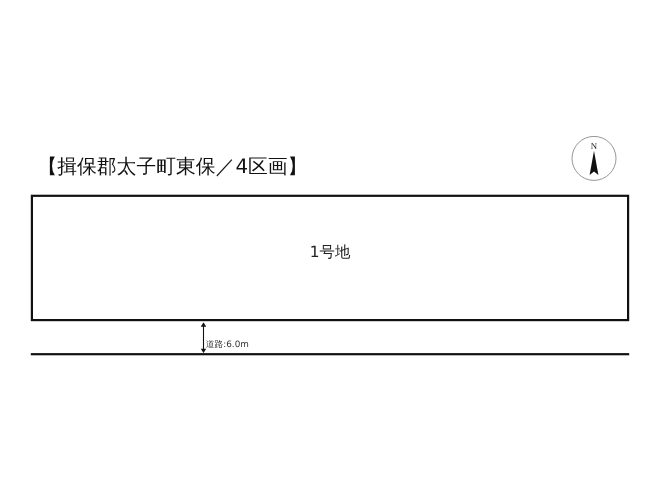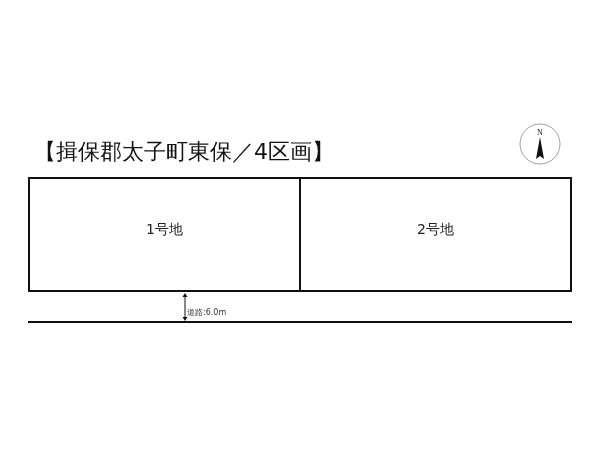--- a/index.html
+++ b/index.html
@@ -1,18 +1,18 @@
 <!DOCTYPE html>
 <html><head>
   <meta charset="utf-8">
   <style>
     html, body { margin: 0; padding: 0; background: #ffffff; }
     body { width: 600px; height: 450px; position: relative; overflow: hidden;
            font-family: "DejaVu Sans", "Liberation Sans", sans-serif; color: #111; }
-    .title { position: absolute; left: 34px; top: 137px; font-size: 22px; line-height: 30px;
+    .title { position: absolute; left: 34px; top: 137px; font-size: 18px; line-height: 30px;
              white-space: nowrap; letter-spacing: 0px; color: #111; }
     .compass { position: absolute; left: 519px; top: 123px; width: 42px; height: 42px; }
     .lots { position: absolute; left: 28px; top: 177px; width: 544px; height: 115px;
             box-sizing: border-box; border: 2px solid #111; display: flex; }
     .lot { position: relative; flex: 1; box-sizing: border-box; border-left: 2px solid #111;
            display: flex; align-items: center; justify-content: center; }
     .lot:first-child { border-left: none; }
     .lot-label { font-size: 14px; color: #222; margin-top: -10px; }
     .road-line { position: absolute; left: 28px; top: 321px; width: 544px; height: 2px; background: #111; }
     .road-arrow { position: absolute; left: 180px; top: 293px; width: 10px; height: 28px; }
@@ -26,23 +26,20 @@
 <svg class="compass" viewBox="0 0 42 42">
   <circle cx="21" cy="21" r="20" fill="none" stroke="#888" stroke-width="0.8"></circle>
   <text x="21" y="12" text-anchor="middle" font-size="8" font-family="Liberation Serif, serif" fill="#111">N</text>
   <polygon points="21,14 17,36 21,33 25,36" fill="#111"></polygon>
 </svg>
 
 <div class="lots">
   <div class="lot">
     <span class="lot-label">1号地</span>
   </div>
-  <div class="lot">
-    <span class="lot-label">2号地</span>
-  </div>
 </div>
 
 <svg class="road-arrow" viewBox="0 0 10 28">
   <line x1="5" y1="2" x2="5" y2="26" stroke="#111" stroke-width="1"></line>
   <polygon points="5,0 2.5,4 7.5,4" fill="#111"></polygon>
   <polygon points="5,28 2.5,24 7.5,24" fill="#111"></polygon>
 </svg>
 <div class="road-label">道路:6.0m</div>
 <div class="road-line"></div>
 

